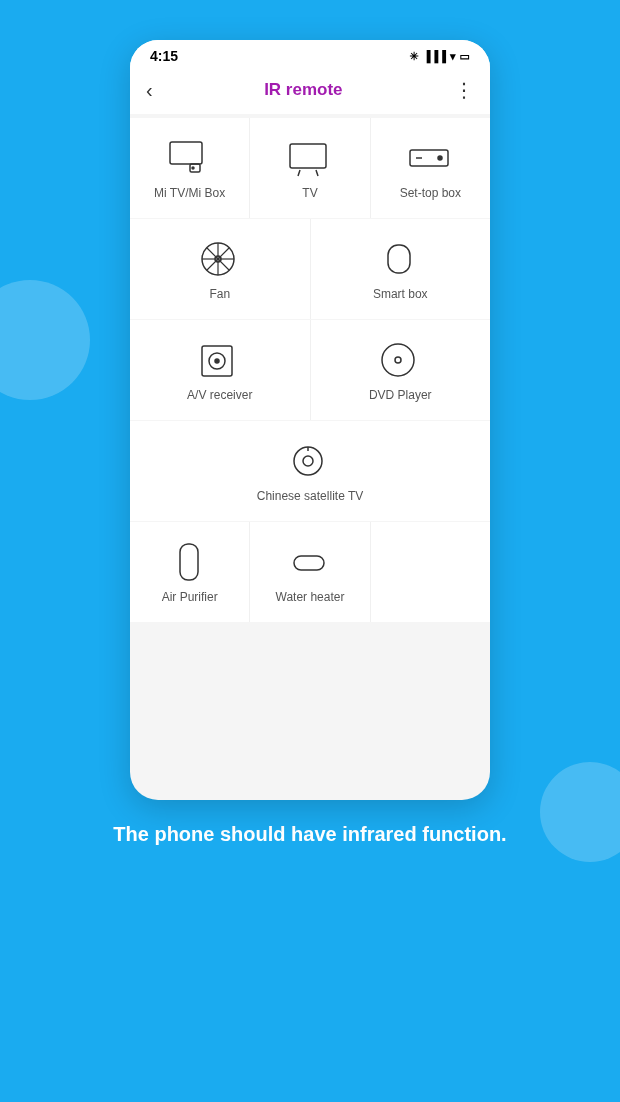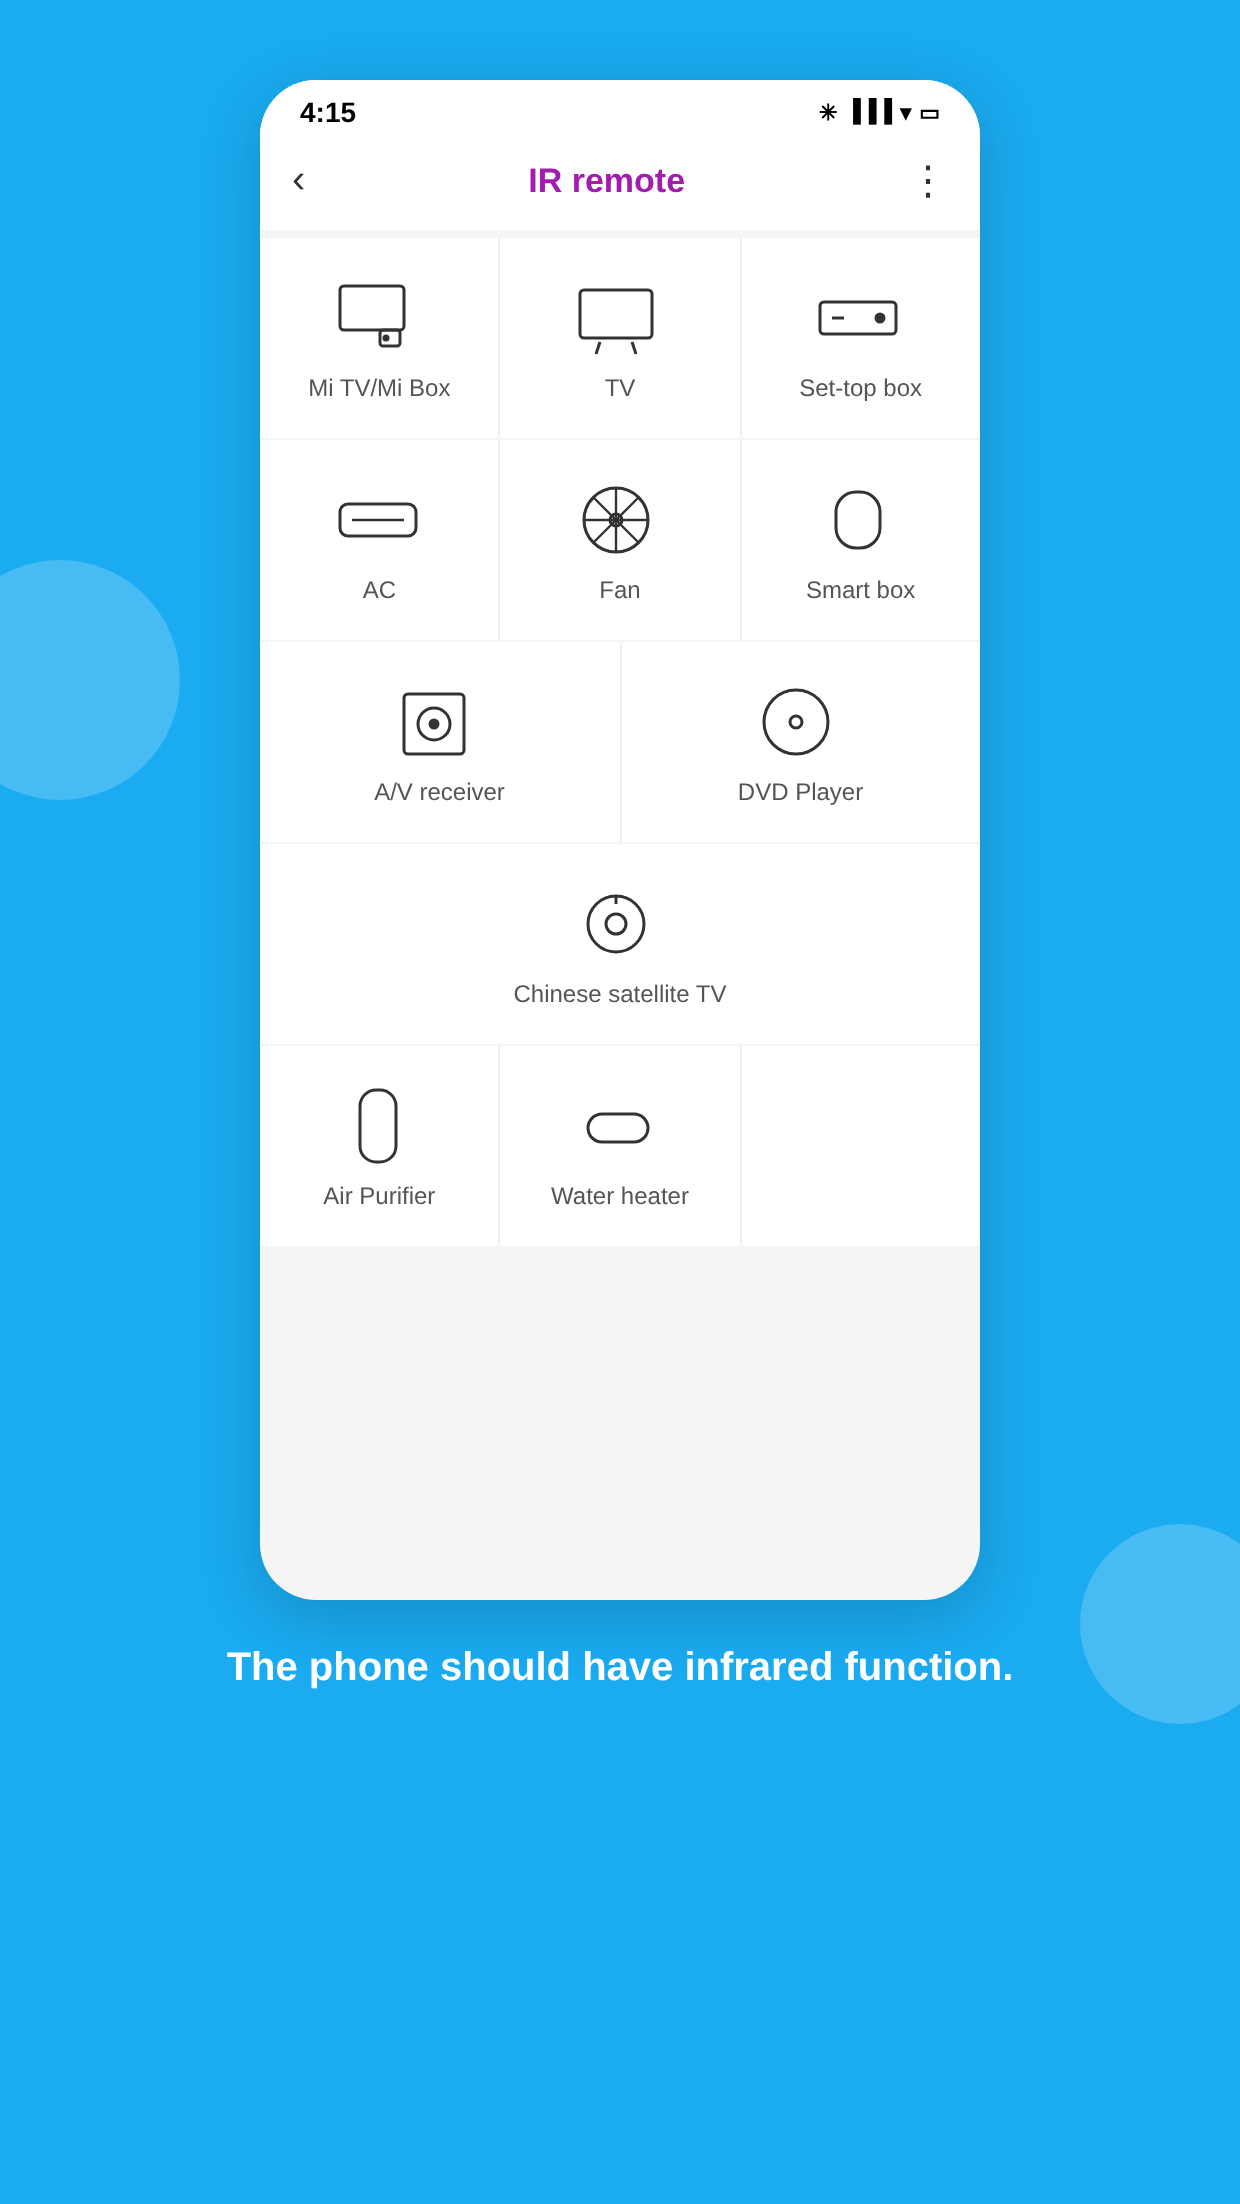--- a/index.html
+++ b/index.html
@@ -193,29 +193,20 @@
             <rect x="4" y="12" width="38" height="16" rx="2" stroke="#333" stroke-width="1.5" fill="none"></rect>
             <line x1="10" y1="20" x2="16" y2="20" stroke="#333" stroke-width="1.5"></line>
             <circle cx="34" cy="20" r="2" fill="#333"></circle>
           </svg>
         </div>
         <span class="cell-label">Set-top box</span>
       </div>
     </div>
 
     <div class="grid-row">
-      <div class="grid-cell">
-        <div class="cell-icon">
-          <svg viewBox="0 0 48 40" width="48" height="40">
-            <rect x="4" y="12" width="38" height="16" rx="4" stroke="#333" stroke-width="1.5" fill="none"></rect>
-            <line x1="10" y1="20" x2="36" y2="20" stroke="#333" stroke-width="1.2"></line>
-          </svg>
-        </div>
-        <span class="cell-label">AC</span>
-      </div>
 
       <div class="grid-cell">
         <div class="cell-icon">
           <svg viewBox="0 0 48 40" width="48" height="40">
             <circle cx="22" cy="20" r="16" stroke="#333" stroke-width="1.5" fill="none"></circle>
             <line x1="6" y1="20" x2="38" y2="20" stroke="#333" stroke-width="1.2"></line>
             <line x1="22" y1="4" x2="22" y2="36" stroke="#333" stroke-width="1.2"></line>
             <circle cx="22" cy="20" r="3" stroke="#333" stroke-width="1.5" fill="none"></circle>
 
             <path d="M11 9 L33 31 M33 9 L11 31" stroke="#333" stroke-width="1.2"></path>

